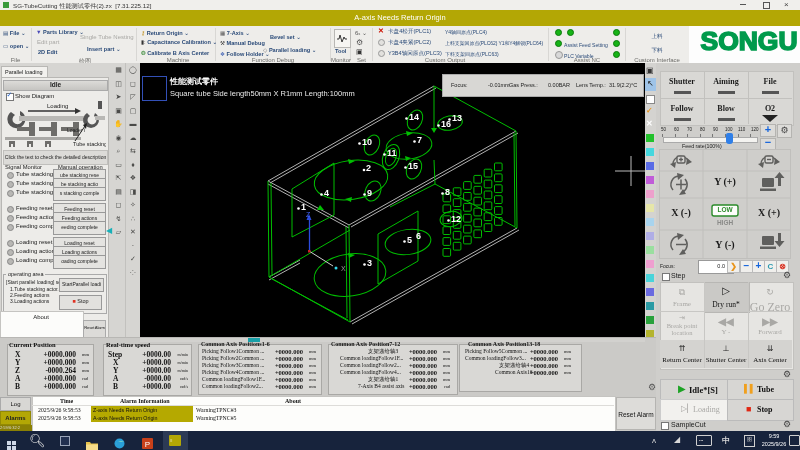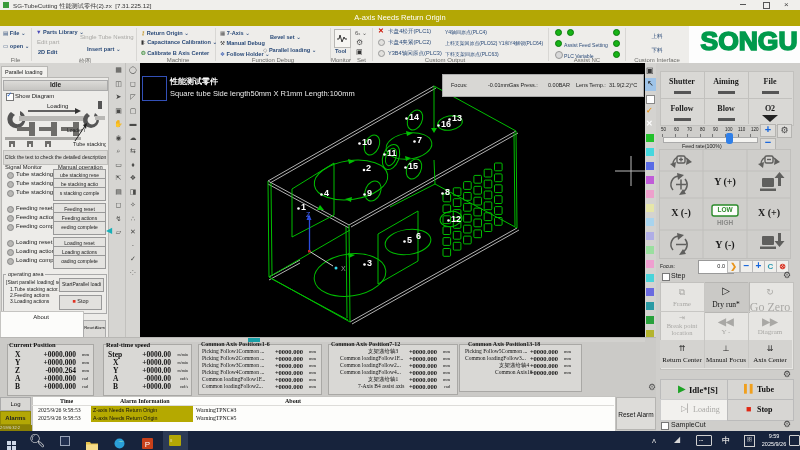--- a/index.html
+++ b/index.html
@@ -493,25 +493,25 @@
  <div class="abs serif gray" style="left:4px;top:237px;width:44px;text-align:center;font-size:7px;">Frame</div>
  <div class="abs" style="left:48px;top:222px;width:44px;text-align:center;font-size:10px;color:#111;">▷</div>
  <div class="abs serif" style="left:48px;top:237px;width:44px;text-align:center;font-size:7.5px;color:#111;">Dry run*</div>
  <div class="abs gray" style="left:92px;top:224px;width:44px;text-align:center;font-size:9px;">↻</div>
  <div class="abs serif gray" style="left:92px;top:237px;width:44px;text-align:center;font-size:12px;">Go Zero</div>
  <div class="abs gray" style="left:4px;top:251px;width:44px;text-align:center;font-size:7px;">⇥</div>
  <div class="abs serif gray" style="left:4px;top:259px;width:44px;text-align:center;font-size:6.5px;line-height:7px;">Break point<br>location</div>
  <div class="abs gray" style="left:48px;top:253px;width:44px;text-align:center;font-size:10px;"><b>◀◀</b></div>
  <div class="abs serif gray" style="left:48px;top:265px;width:44px;text-align:center;font-size:7px;">Y -</div>
  <div class="abs gray" style="left:92px;top:253px;width:44px;text-align:center;font-size:10px;"><b>▶▶</b></div>
- <div class="abs serif gray" style="left:92px;top:265px;width:44px;text-align:center;font-size:7px;">Diagram</div>
+ <div class="abs serif gray" style="left:92px;top:265px;width:44px;text-align:center;font-size:7px;">Forward</div>
  <div class="abs" style="left:4px;top:281px;width:44px;text-align:center;font-size:8px;color:#222;">⇈</div>
  <div class="abs serif" style="left:4px;top:293px;width:44px;text-align:center;font-size:7px;color:#111;">Return Center</div>
  <div class="abs" style="left:48px;top:281px;width:44px;text-align:center;font-size:8px;color:#222;">⊥</div>
- <div class="abs serif" style="left:48px;top:293px;width:44px;text-align:center;font-size:7px;color:#111;">Manual Focus</div>
+ <div class="abs serif" style="left:48px;top:293px;width:44px;text-align:center;font-size:7px;color:#111;">Shutter Center</div>
  <div class="abs" style="left:92px;top:281px;width:44px;text-align:center;font-size:8px;color:#222;">⇊</div>
  <div class="abs serif" style="left:92px;top:293px;width:44px;text-align:center;font-size:7px;color:#111;">Axis Center</div>
  <div class="abs" style="left:127px;top:306px;color:#444;font-size:9px;">⚙</div>
 
  <div class="abs" style="left:4px;top:316px;width:66px;height:19px;background:#d7d6d3;border:1px solid #bbb;"></div>
  <div class="abs" style="left:71px;top:316px;width:65px;height:19px;background:#d7d6d3;border:1px solid #bbb;"></div>
  <div class="abs" style="left:22px;top:320px;color:#1da324;font-size:10px;">▶</div>
  <div class="abs serif" style="left:33px;top:322px;font-size:8.5px;color:#111;"><b>Idle*[S]</b></div>
  <div class="abs" style="left:88px;top:321px;color:#f0a01e;font-size:8px;"><b>▌▌</b></div>
  <div class="abs serif" style="left:101px;top:322px;font-size:8px;color:#111;"><b>Tube</b></div>

